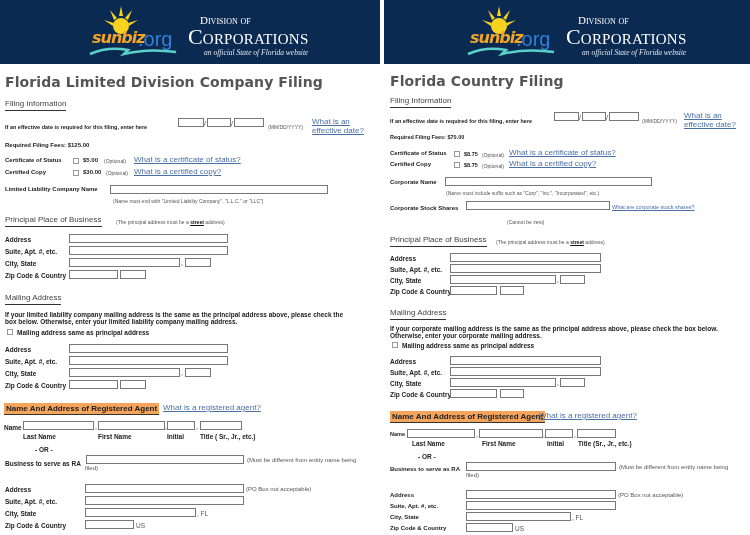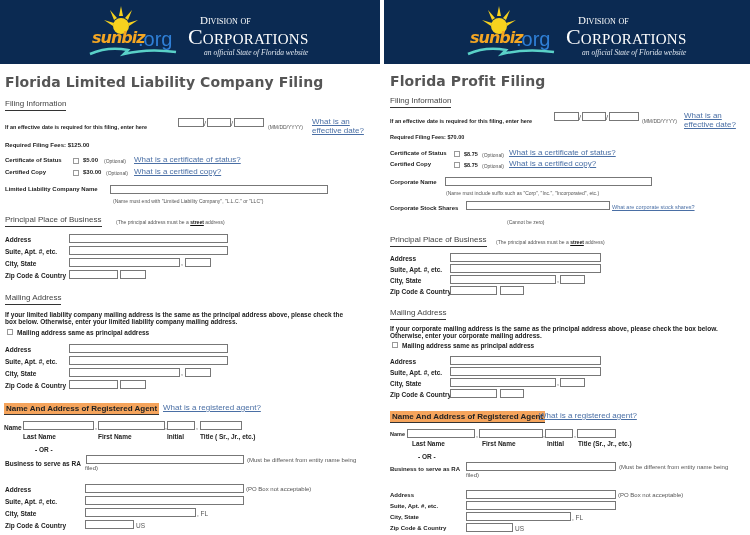--- a/index.html
+++ b/index.html
@@ -61,21 +61,21 @@
       <span class="dotorg">.org</span>
       <svg class="wave" viewBox="0 0 90 14">
         <path d="M2 10 Q20 2 40 6 L36 10 Q60 4 88 8" stroke="#5ad1c8" stroke-width="2.5" fill="none"></path>
       </svg>
       <span class="division">Division of</span>
       <span class="corps">Corporations</span>
       <span class="official">an official State of Florida website</span>
     </div>
   </div>
 
-  <div class="abs title" style="left:5px;top:74px;">Florida Limited Liability Company Filing</div>
+  <div class="abs title" style="left:5px;top:74px;">Florida Limited Division Company Filing</div>
 
   <div class="abs sect" style="left:5px;top:99px;">Filing Information</div>
   <div class="abs lbl" style="left:5px;top:124px;font-size:5.5px;">If an effective date is required for this filing, enter here</div>
   <div class="inp" style="left:178px;top:118px;width:26px;"></div>
   <span class="sep" style="left:204px;top:120px;">/</span>
   <div class="inp" style="left:207px;top:118px;width:24px;"></div>
   <span class="sep" style="left:231px;top:120px;">/</span>
   <div class="inp" style="left:234px;top:118px;width:30px;"></div>
   <div class="abs tiny" style="left:268px;top:124px;">(MM/DD/YYYY)</div>
   <div class="abs link" style="left:312px;top:117px;line-height:9px;white-space:normal;width:52px;">What is an effective date?</div>
@@ -180,21 +180,21 @@
       <span class="dotorg">.org</span>
       <svg class="wave" viewBox="0 0 90 14">
         <path d="M2 10 Q20 2 40 6 L36 10 Q60 4 88 8" stroke="#5ad1c8" stroke-width="2.5" fill="none"></path>
       </svg>
       <span class="division">Division of</span>
       <span class="corps">Corporations</span>
       <span class="official">an official State of Florida website</span>
     </div>
   </div>
 
-  <div class="abs title" style="left:6px;top:73px;">Florida Profit Filing</div>
+  <div class="abs title" style="left:6px;top:73px;">Florida Country Filing</div>
 
   <div class="abs sect" style="left:6px;top:96px;">Filing Information</div>
   <div class="abs lbl" style="left:6px;top:118px;font-size:5.5px;">If an effective date is required for this filing, enter here</div>
   <div class="inp" style="left:170px;top:112px;width:25px;"></div>
   <span class="sep" style="left:195px;top:114px;">/</span>
   <div class="inp" style="left:198px;top:112px;width:24px;"></div>
   <span class="sep" style="left:222px;top:114px;">/</span>
   <div class="inp" style="left:225px;top:112px;width:30px;"></div>
   <div class="abs tiny" style="left:258px;top:118px;">(MM/DD/YYYY)</div>
   <div class="abs link" style="left:300px;top:111px;line-height:9px;white-space:normal;width:52px;">What is an effective date?</div>

